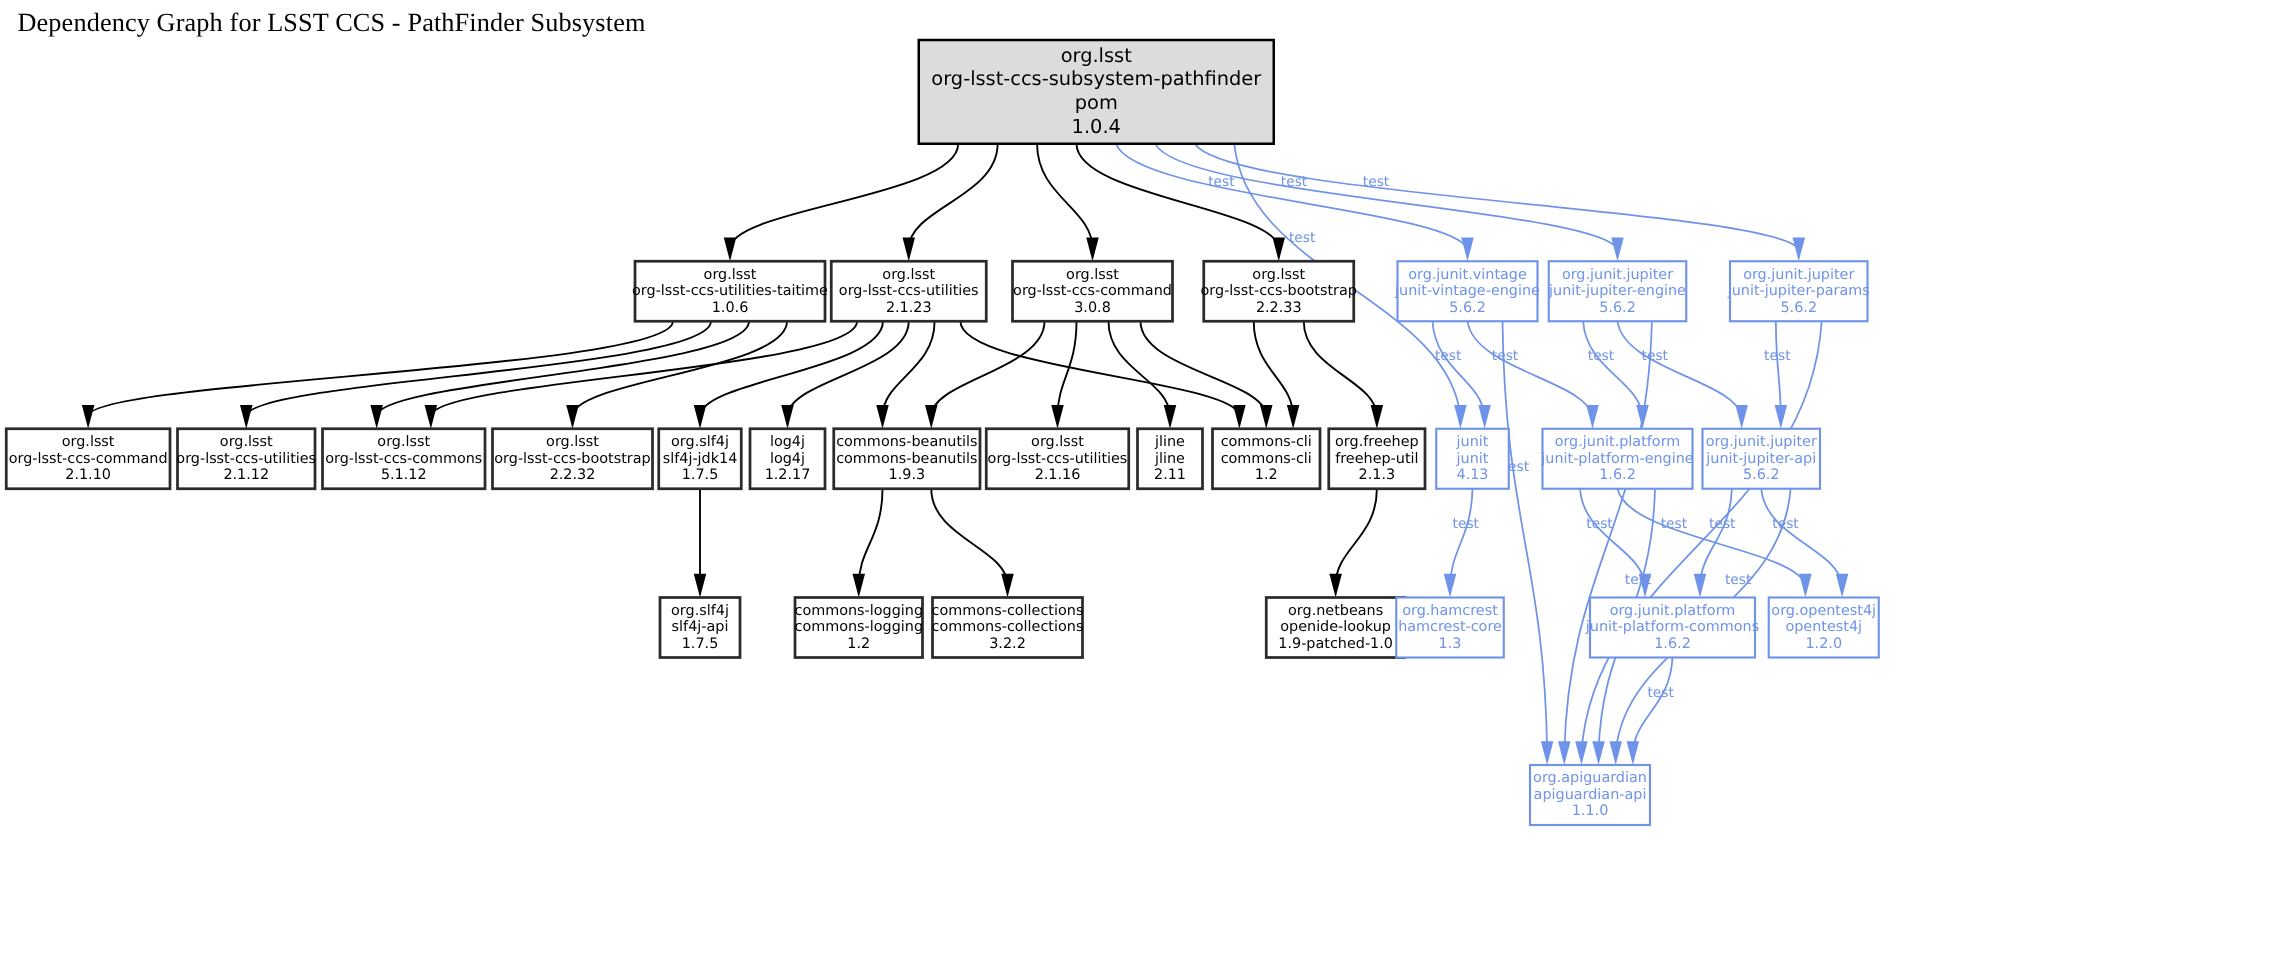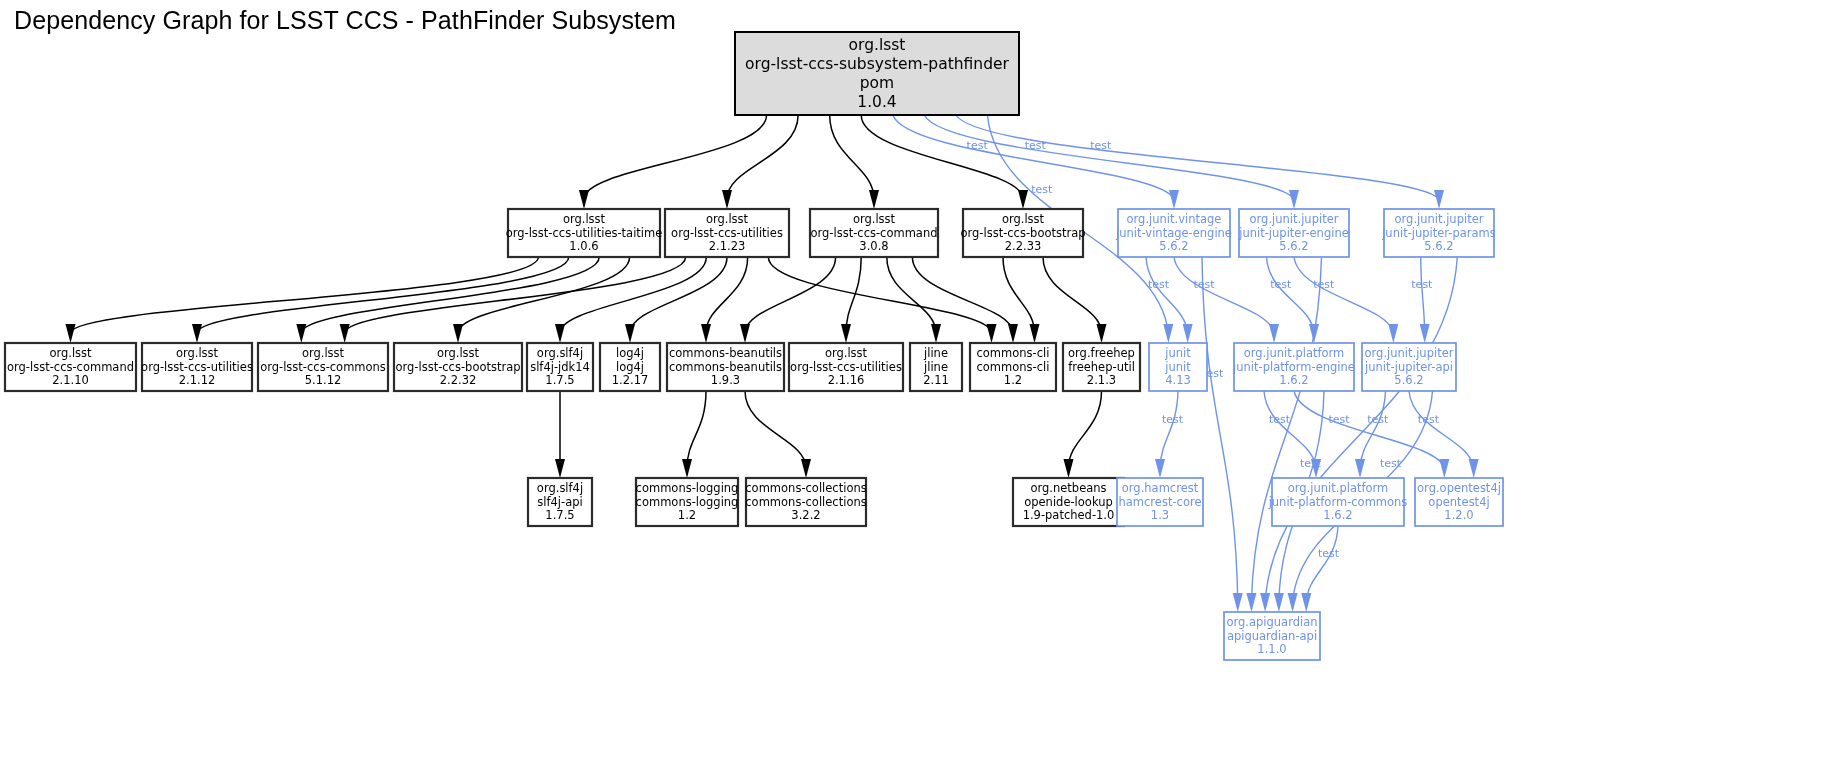--- a/index.html
+++ b/index.html
@@ -1,21 +1,21 @@
 <!DOCTYPE html>
 <html><head>
 <meta charset="utf-8">
 <style>
   html,body{margin:0;padding:0;background:#ffffff;}
   body{width:1821px;height:768px;overflow:hidden;font-family:"DejaVu Sans",sans-serif;}
   #stage{position:relative;width:1821px;height:768px;background:#fff;}
   .title{
     position:absolute;left:14px;top:6px;
-    font-family:Liberation Sans, sans-serif;
-    font-size:25px;color:#000;white-space:nowrap;letter-spacing:.1px;
+    font-family:Liberation Serif, serif;
+    font-size:21px;color:#000;white-space:nowrap;letter-spacing:.1px;
   }
   svg.graph{position:absolute;left:0;top:0;width:1821px;height:768px;}
   .node-box{fill:#ffffff;stroke:#2b2b2b;stroke-width:2.2;}
   .node-box.root{fill:#dcdcdc;stroke:#000000;stroke-width:2;}
   .node-box.test{fill:#ffffff;stroke:#6e93e8;stroke-width:1.7;}
   .node-text{
     font-family:"DejaVu Sans",sans-serif;font-size:11.5px;fill:#000;
     text-anchor:middle;dominant-baseline:middle;
   }
   .node-text.root{font-size:15.5px;}

